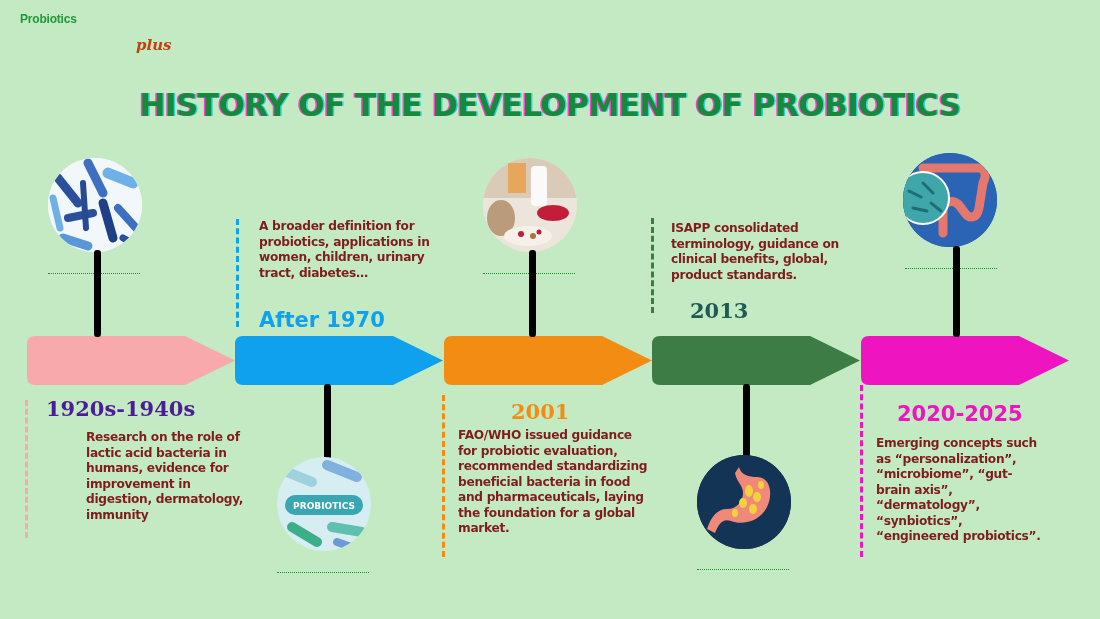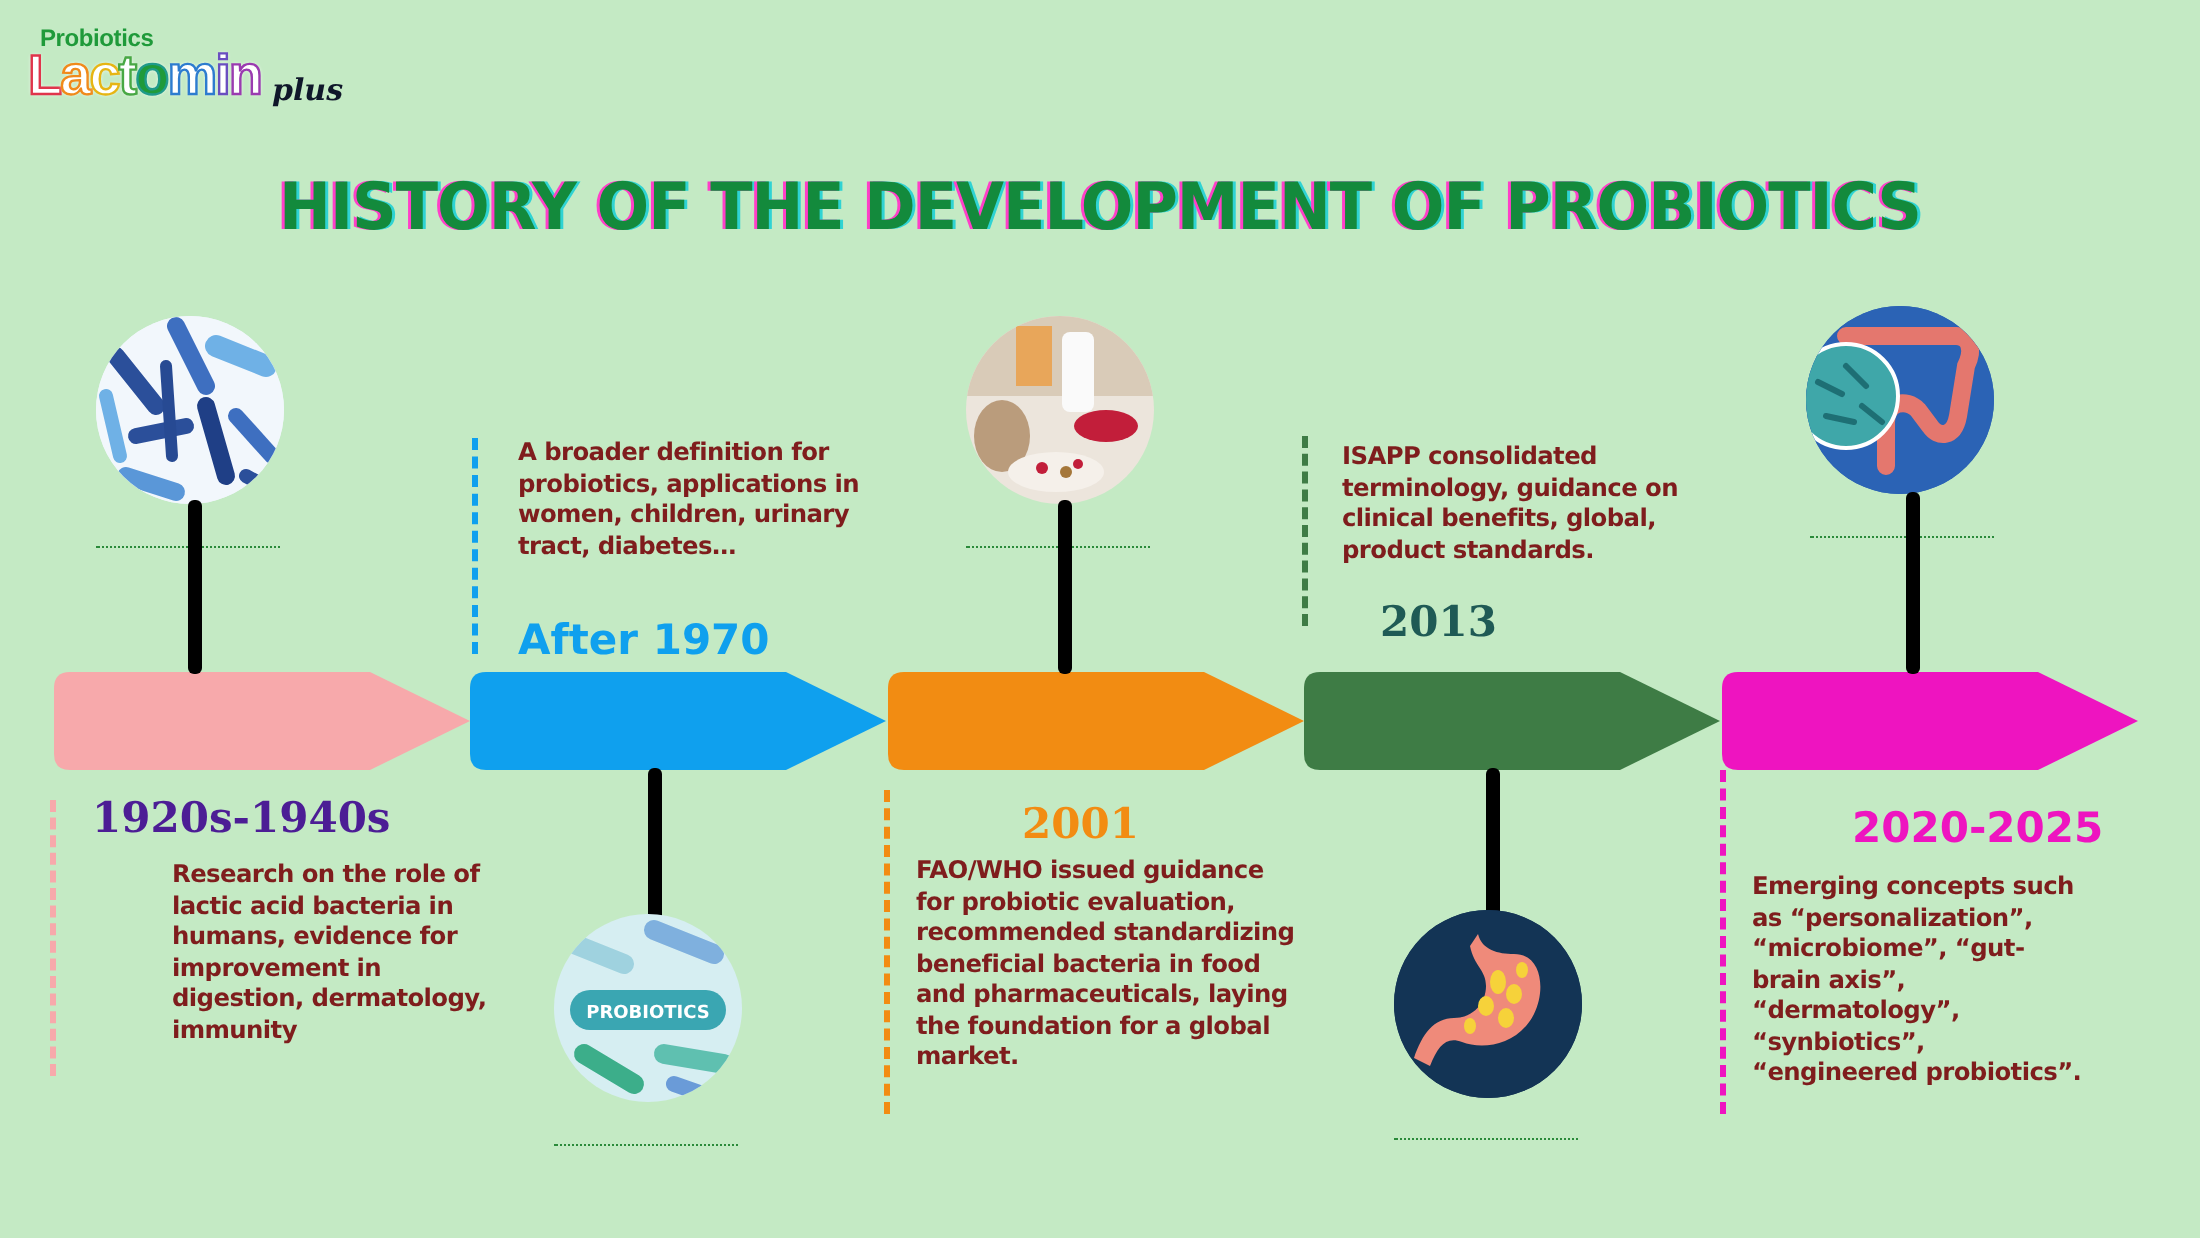--- a/index.html
+++ b/index.html
@@ -12,21 +12,21 @@
   .logo-main { position: absolute; left: 0; top: 10px; font: bold 28px "Liberation Sans", sans-serif; letter-spacing: -1px;
     color: #fff; -webkit-text-stroke: 1.2px #c23a6a; text-shadow: 0 0 2px #fff; }
   .logo-main span:nth-child(1){ -webkit-text-stroke-color:#e0344b; }
   .logo-main span:nth-child(2){ -webkit-text-stroke-color:#f08a1b; }
   .logo-main span:nth-child(3){ -webkit-text-stroke-color:#e6b514; }
   .logo-main span:nth-child(4){ -webkit-text-stroke-color:#48a844; }
   .logo-main span:nth-child(5){ -webkit-text-stroke-color:#1f9a8a; color:#1f9a3a; }
   .logo-main span:nth-child(6){ -webkit-text-stroke-color:#2d7ccf; }
   .logo-main span:nth-child(7){ -webkit-text-stroke-color:#6a4ec0; }
   .logo-main span:nth-child(8){ -webkit-text-stroke-color:#9a3bb0; }
-  .logo-plus { position: absolute; left: 122px; top: 24px; font: italic bold 15px "DejaVu Serif", serif; color: #0f172a; }
+  .logo-plus { position: absolute; left: 122px; top: 24px; font: italic bold 15px "DejaVu Serif", serif; color: #c2410c; }
 
   
   .title { position: absolute; left: 0; width: 1100px; top: 86px; text-align: center;
     font: 900 31px "DejaVu Sans", sans-serif; color: #138a3c; letter-spacing: -0.5px; font-weight: bold;
     text-shadow: -1.5px 0 #ff3fc8, 1.5px 0 #2fd3d3; transform: scaleY(1.05); }
 
   
   .arrow { position: absolute; top: 336px; height: 49px; width: 208px; }
   .arrow svg { width: 100%; height: 100%; display: block; }
 
@@ -42,23 +42,20 @@
 
   .year { position: absolute; font: bold 21px "DejaVu Serif", serif; white-space: nowrap; }
   .year.sans { font-family: "DejaVu Sans", sans-serif; font-weight: bold; }
   .desc { position: absolute; font: bold 12.2px "DejaVu Sans", sans-serif; color: #7f1d1d; line-height: 15.5px; letter-spacing: -0.3px; }
 </style>
 </head>
 <body>
 
 <div class="logo">
   <div class="logo-sub">Probiotics</div>
-  <div class="logo-main">
-    <span>L</span><span>a</span><span>c</span><span>t</span><span>o</span><span>m</span><span>i</span><span>n</span>
-  </div>
   <div class="logo-plus">plus</div>
 </div>
 
 <div class="title">HISTORY OF THE DEVELOPMENT OF PROBIOTICS</div>
 
 <div class="arrow" style="left:27px;">
   <svg viewBox="0 0 208 49" preserveAspectRatio="none">
       <path d="M8 0 H158 L208 24.5 L158 49 H8 Q0 49 0 41 V8 Q0 0 8 0 Z" fill="#f7a9ab"></path>
     </svg>
 </div>
@@ -178,14 +175,14 @@
         <line x1="20" y1="30" x2="30" y2="40"></line>
       <line x1="10" y1="55" x2="24" y2="58"></line>
         <line x1="28" y1="50" x2="38" y2="58"></line>
     </g>
   </svg>
 </div>
 <div class="dotline" style="left:905px; top:268px;"></div>
 <div class="stem" style="left:953px; top:246px; height:91px;"></div>
 
 <div class="dash" style="left:860px; top:385px; height:172px; border-color:#ee14c0;"></div>
-<div class="year sans" style="left:897px; top:402px; color:#ee14c0;margin-left:29px;">2020-2025</div>
+<div class="year sans" style="left:897px; top:402px; color:#ee14c0;">2020-2025</div>
 <div class="desc" style="left:876px; top:436px; width:170px;">Emerging concepts such as “personalization”, “microbiome”, “gut-brain axis”, “dermatology”, “synbiotics”, “engineered probiotics”.</div>
 
 </body></html>

